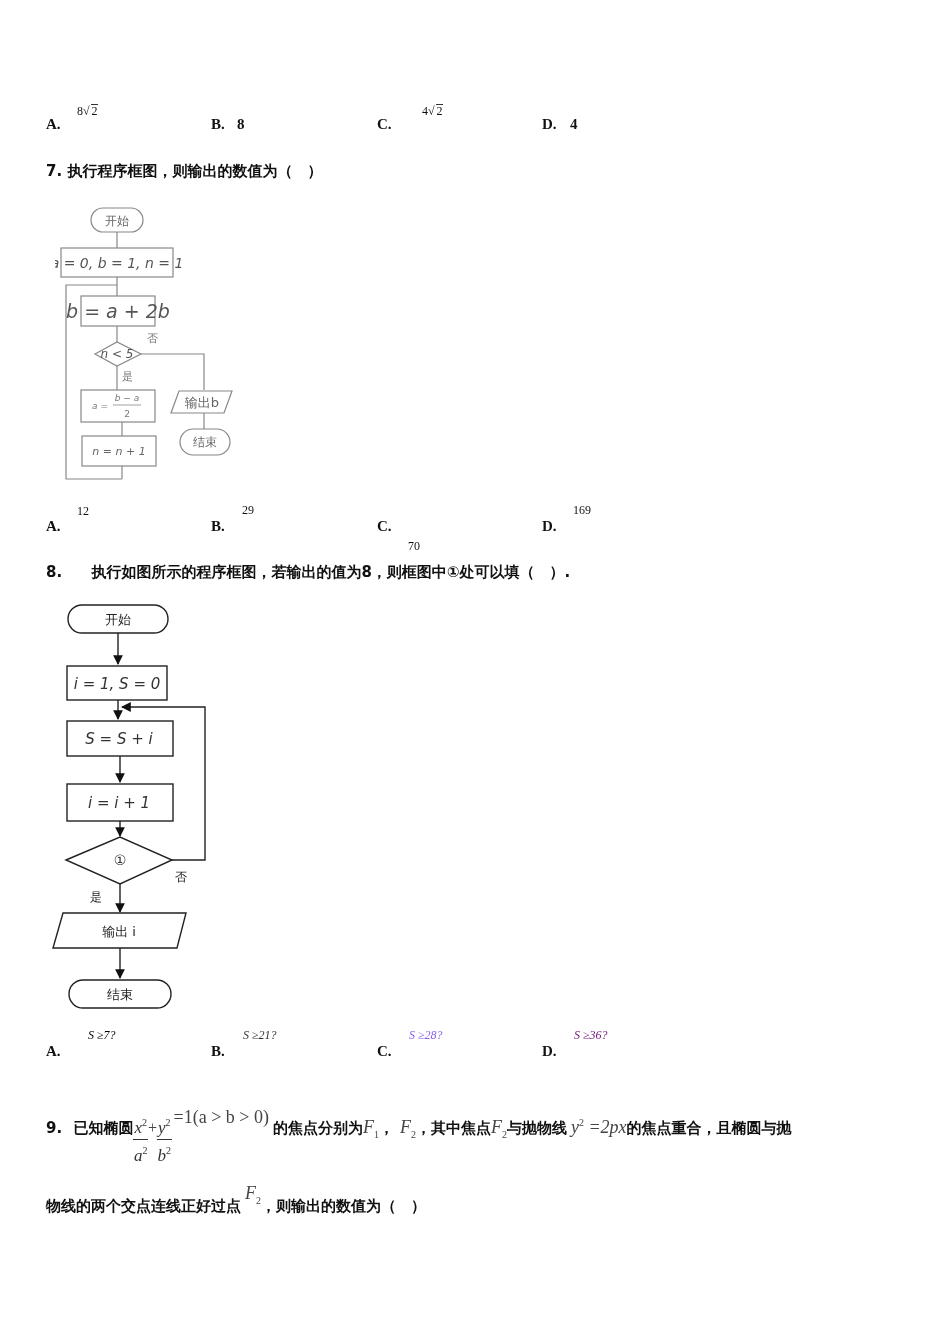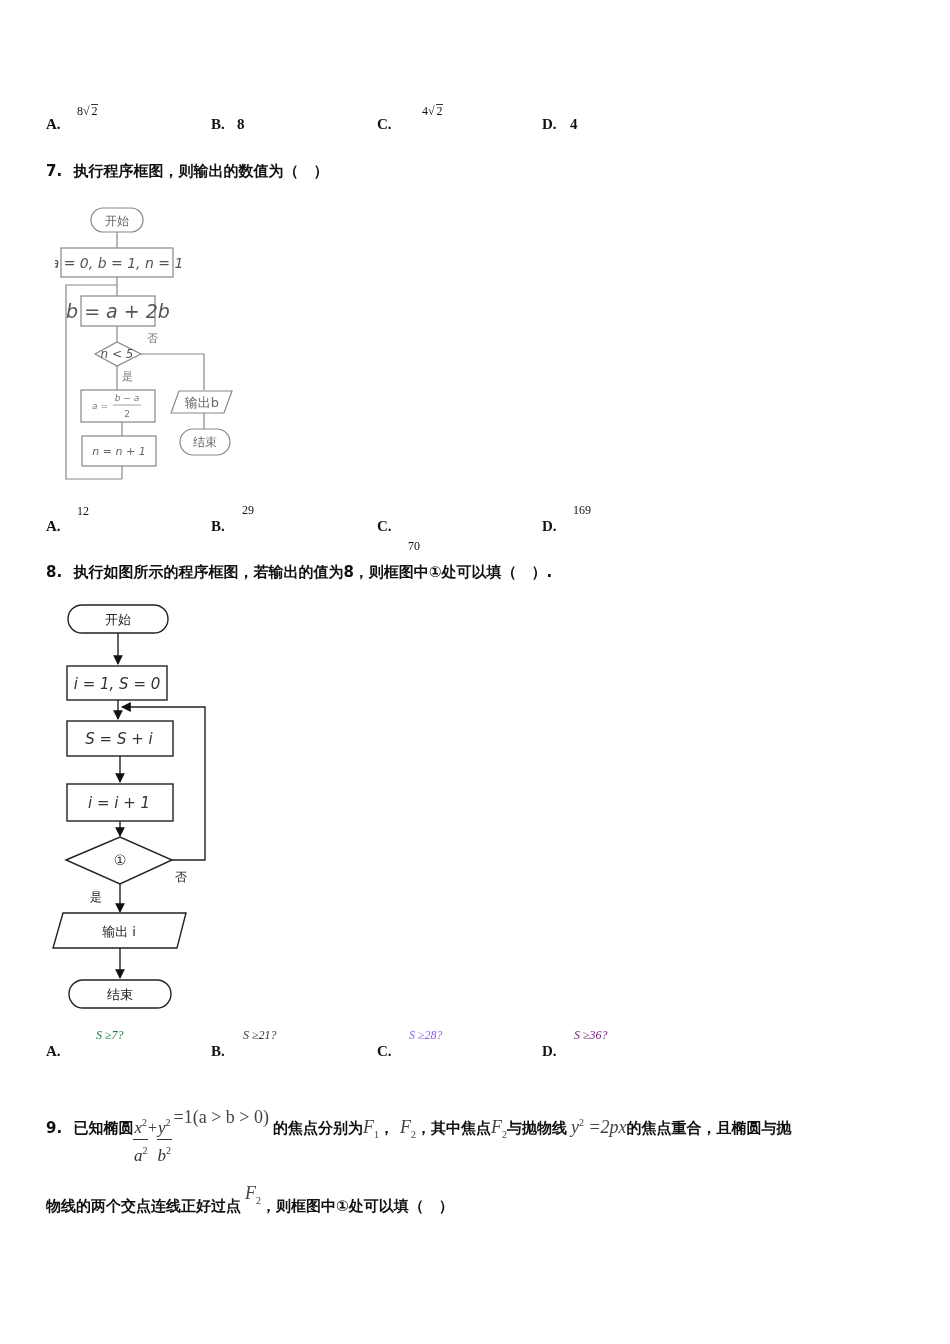--- a/index.html
+++ b/index.html
@@ -32,21 +32,21 @@
 
   <span class="opt-label" style="left:377px;top:116px;">C.</span>
   <span class="opt-val" style="left:409px;top:104px;margin-left:13px;"><span>4</span>√<span class="sqrt">2</span></span>
 
   <span class="opt-label" style="left:542px;top:116px;">D.</span>
   <span class="opt-val-b" style="left:570px;top:116px;">4</span>
 </div>
 
 <div class="q-text" style="left:46px;top:162px;">
   <span>7.</span>
-  <span style="margin-left:6px;font-family:Liberation Serif, serif;">执行程序框图，则输出的数值为（　）</span>
+  <span style="margin-left:0;font-family:Liberation Serif, serif;">执行程序框图，则输出的数值为（　）</span>
 </div>
 
 <svg class="abs" style="left:55px;top:200px;" width="190" height="290" viewBox="0 0 190 290">
   <g stroke="#888" stroke-width="1.2" fill="none">
 
     <rect x="36" y="8" width="52" height="24" rx="12"></rect>
     <line x1="62" y1="32" x2="62" y2="48"></line>
 
     <rect x="6" y="48" width="112" height="29"></rect>
     <line x1="62" y1="77" x2="62" y2="96"></line>
@@ -94,21 +94,21 @@
   <span class="opt-label" style="left:211px;top:518px;">B.</span>
   <span class="opt-val" style="left:242px;top:503px;">29</span>
   <span class="opt-label" style="left:377px;top:518px;">C.</span>
   <span class="opt-val" style="left:408px;top:503px;margin-top:36px;">70</span>
   <span class="opt-label" style="left:542px;top:518px;">D.</span>
   <span class="opt-val" style="left:573px;top:503px;">169</span>
 </div>
 
 <div class="q-text" style="left:46px;top:563px;">
   <span>8.</span>
-  <span style="margin-left:6px;">执行如图所示的程序框图，若输出的值为8，则框图中①处可以填（　）.</span>
+  <span style="margin-left:24px;">执行如图所示的程序框图，若输出的值为8，则框图中①处可以填（　）.</span>
 </div>
 
 <svg class="abs" style="left:45px;top:600px;" width="200" height="415" viewBox="0 0 200 415">
   <defs>
     <marker id="arr" viewBox="0 0 10 10" refX="9" refY="5" markerWidth="7" markerHeight="7" orient="auto">
       <path d="M0,0 L10,5 L0,10 z" fill="#111"></path>
     </marker>
   </defs>
   <g stroke="#222" stroke-width="1.4" fill="none">
 
@@ -142,29 +142,29 @@
     <text x="75" y="265" text-anchor="middle" font-size="14" fill="#333">①</text>
     <text x="130" y="281" font-size="12">否</text>
     <text x="45" y="301" font-size="12">是</text>
     <text x="74" y="336" text-anchor="middle" font-size="13">输出 i</text>
     <text x="75" y="399" text-anchor="middle" font-size="13">结束</text>
   </g>
 </svg>
 
 <div>
   <span class="opt-label" style="left:46px;top:1043px;">A.</span>
-  <span class="opt-val" style="left:96px;top:1028px;font-style:italic;color:#15803d;">S ≥7?</span>
+  <span class="opt-val" style="left:88px;top:1028px;font-style:italic;color:#000000;">S ≥7?</span>
   <span class="opt-label" style="left:211px;top:1043px;">B.</span>
   <span class="opt-val" style="left:243px;top:1028px;font-style:italic;color:#333;">S ≥21?</span>
   <span class="opt-label" style="left:377px;top:1043px;">C.</span>
   <span class="opt-val" style="left:409px;top:1028px;font-style:italic;color:#8b5cf6;">S ≥28?</span>
   <span class="opt-label" style="left:542px;top:1043px;">D.</span>
   <span class="opt-val" style="left:574px;top:1028px;font-style:italic;color:#701a75;">S ≥36?</span>
 </div>
 
 <div class="q-text" style="left:46px;top:1090px;line-height:48px;">
   <span>9.</span>
   <span style="margin-left:6px;">已知椭圆</span><span class="frac"><span class="num"><span>x</span><sup class="s">2</sup></span><span class="den"><span>a</span><sup class="s">2</sup></span></span><span class="mathn" style="font-size:16px;">+</span><span class="frac"><span class="num"><span>y</span><sup class="s">2</sup></span><span class="den"><span>b</span><sup class="s">2</sup></span></span><span class="mathn" style="font-size:18px;position:relative;top:-10px;margin-left:2px;">=1(a &gt; b &gt; 0)</span><span style="margin-left:4px;">的焦点分别为</span><span class="math" style="font-size:18px;"><span>F</span><sub class="s">1</sub></span><span>，</span><span class="math" style="font-size:18px;margin-left:6px;"><span>F</span><sub class="s">2</sub></span><span>，其中焦点</span><span class="math" style="font-size:18px;"><span>F</span><sub class="s">2</sub></span><span>与抛物线</span><span class="math" style="font-size:18px;margin-left:4px;"><span>y</span><sup class="s">2</sup> <span class="mathn">=2</span><span>px</span></span><span>的焦点重合，且椭圆与抛</span>
 </div>
 
 <div class="q-text" style="left:46px;top:1195px;">
-  <span>物线的两个交点连线正好过点</span><span class="math" style="font-size:18px;position:relative;top:-12px;margin-left:4px;"><span>F</span><sub class="s">2</sub></span><span>，则框图中①处可以填（　）</span>
+  <span>物线的两个交点连线正好过点</span><span class="math" style="font-size:18px;position:relative;top:-12px;margin-left:4px;"><span>F</span><sub class="s">2</sub></span><span>，则输出的数值为（　）</span>
 </div>
 
 </body></html>

